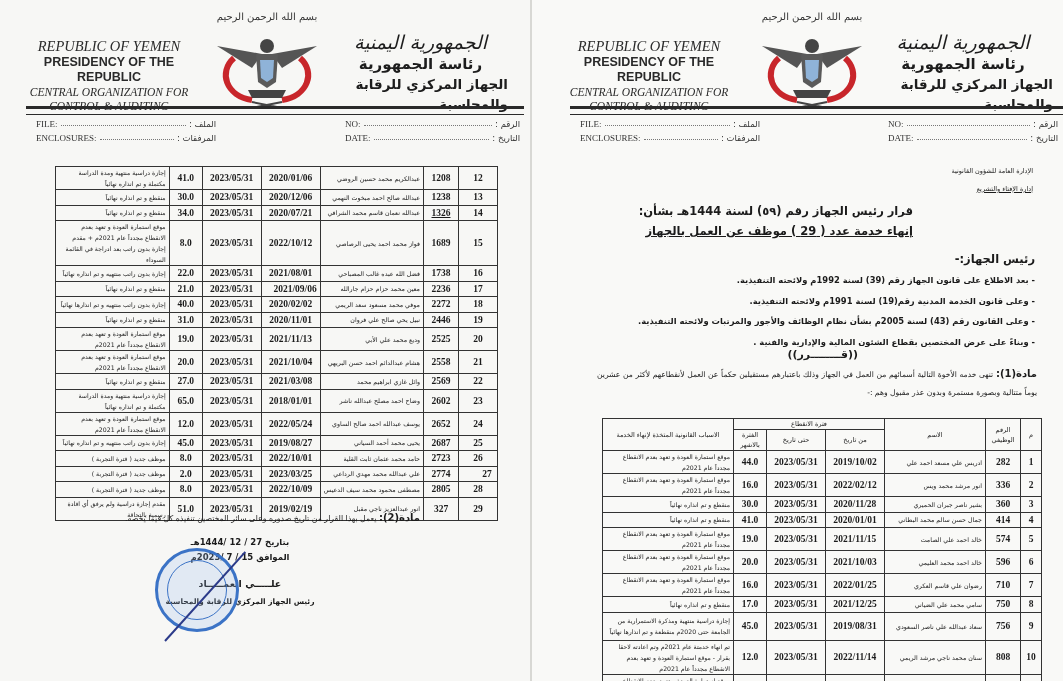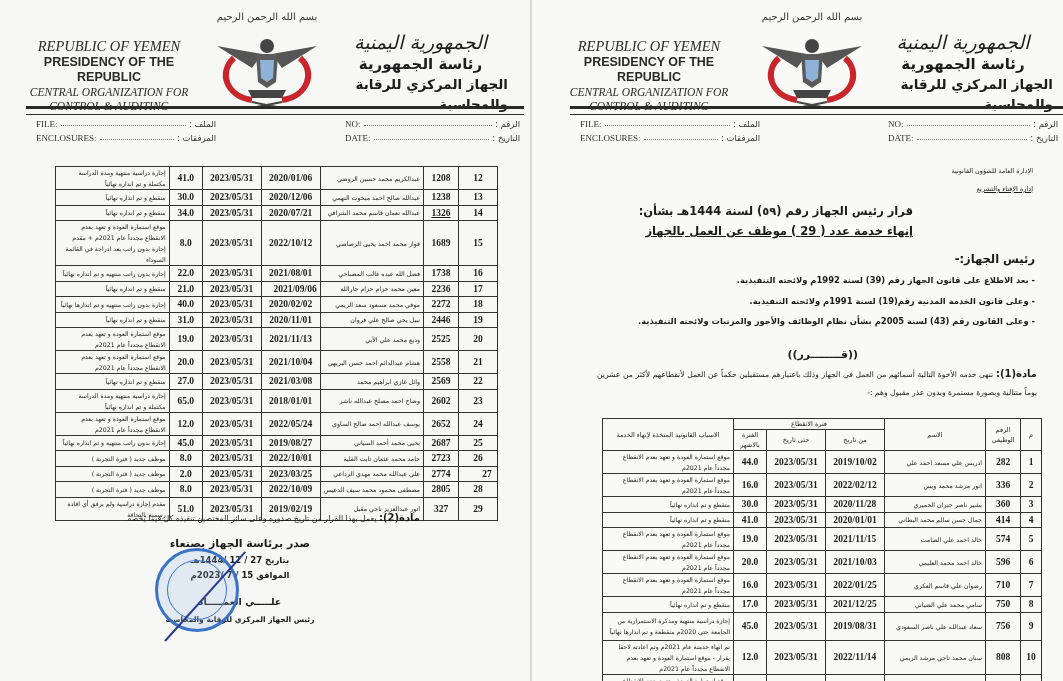--- a/index.html
+++ b/index.html
@@ -306,21 +306,20 @@
         </tr>
       </tbody>
   </table>
 
   <div class="rtl article2">
     <span class="art-label">مادة(2):</span>
     <span>يعمل بهذا القرار من تاريخ صدوره وعلى سائر المختصين تنفيذه كل فيما يخصه.</span>
   </div>
 
   <div class="sig-block">
-    <div class="sig-l1">صدر برئاسة الجهاز بصنعاء</div>
     <div class="sig-l2">بتاريخ 27 / 12 /1444هـ</div>
     <div class="sig-l3">الموافق 15 / 7 /2023م</div>
     <div class="sig-name">علـــــي العمـــــاد</div>
     <div class="sig-title">رئيس الجهاز المركزي للرقابة والمحاسبة</div>
   </div>
   <div class="stamp stamp-left">
       <div class="stamp-inner"></div>
     </div>
   <div class="pen-line" style="left:165px; top:640px; width:120px; transform: rotate(-48deg);"></div>
 </div>
@@ -378,20 +377,21 @@
 
   <div class="rtl dept1">الإدارة العامة للشؤون القانونية</div>
   <div class="rtl dept2">إدارة الإفتاء والتشريع</div>
   <div class="rtl decision-title">قرار رئيس الجهاز رقم (٥٩) لسنة 1444هـ بشأن:</div>
   <div class="rtl decision-subject">إنهاء خدمة عدد ( 29 ) موظف عن العمل بالجهاز</div>
   <div class="rtl president-label">رئيس الجهاز:-</div>
   <div class="rtl preamble">
     <div>- بعد الاطلاع على قانون الجهاز رقم (39) لسنة 1992م ولائحته التنفيذية.</div>
     <div>- وعلى قانون الخدمة المدنية رقم(19) لسنة 1991م ولائحته التنفيذية.</div>
     <div>- وعلى القانون رقم (43) لسنة 2005م بشأن نظام الوظائف والأجور والمرتبات ولائحته التنفيذية.</div>
+    <div>- وبناءً على عرض المختصين بقطاع الشئون المالية والإدارية والفنية .</div>
   </div>
   <div class="rtl decree">((قــــــــرر))</div>
   <div class="rtl article1">
     <span class="art-label">مادة(1):</span>
     <span>تنهى خدمه الأخوة التالية أسمائهم من العمل في الجهاز وذلك باعتبارهم مستقيلين حكماً عن العمل لأنقطاعهم لأكثر من عشرين يوماً متتالية وبصورة مستمرة وبدون عذر مقبول وهم :-</span>
   </div>
 
   <table class="grid" id="right-table">
     <thead>
       <tr>

